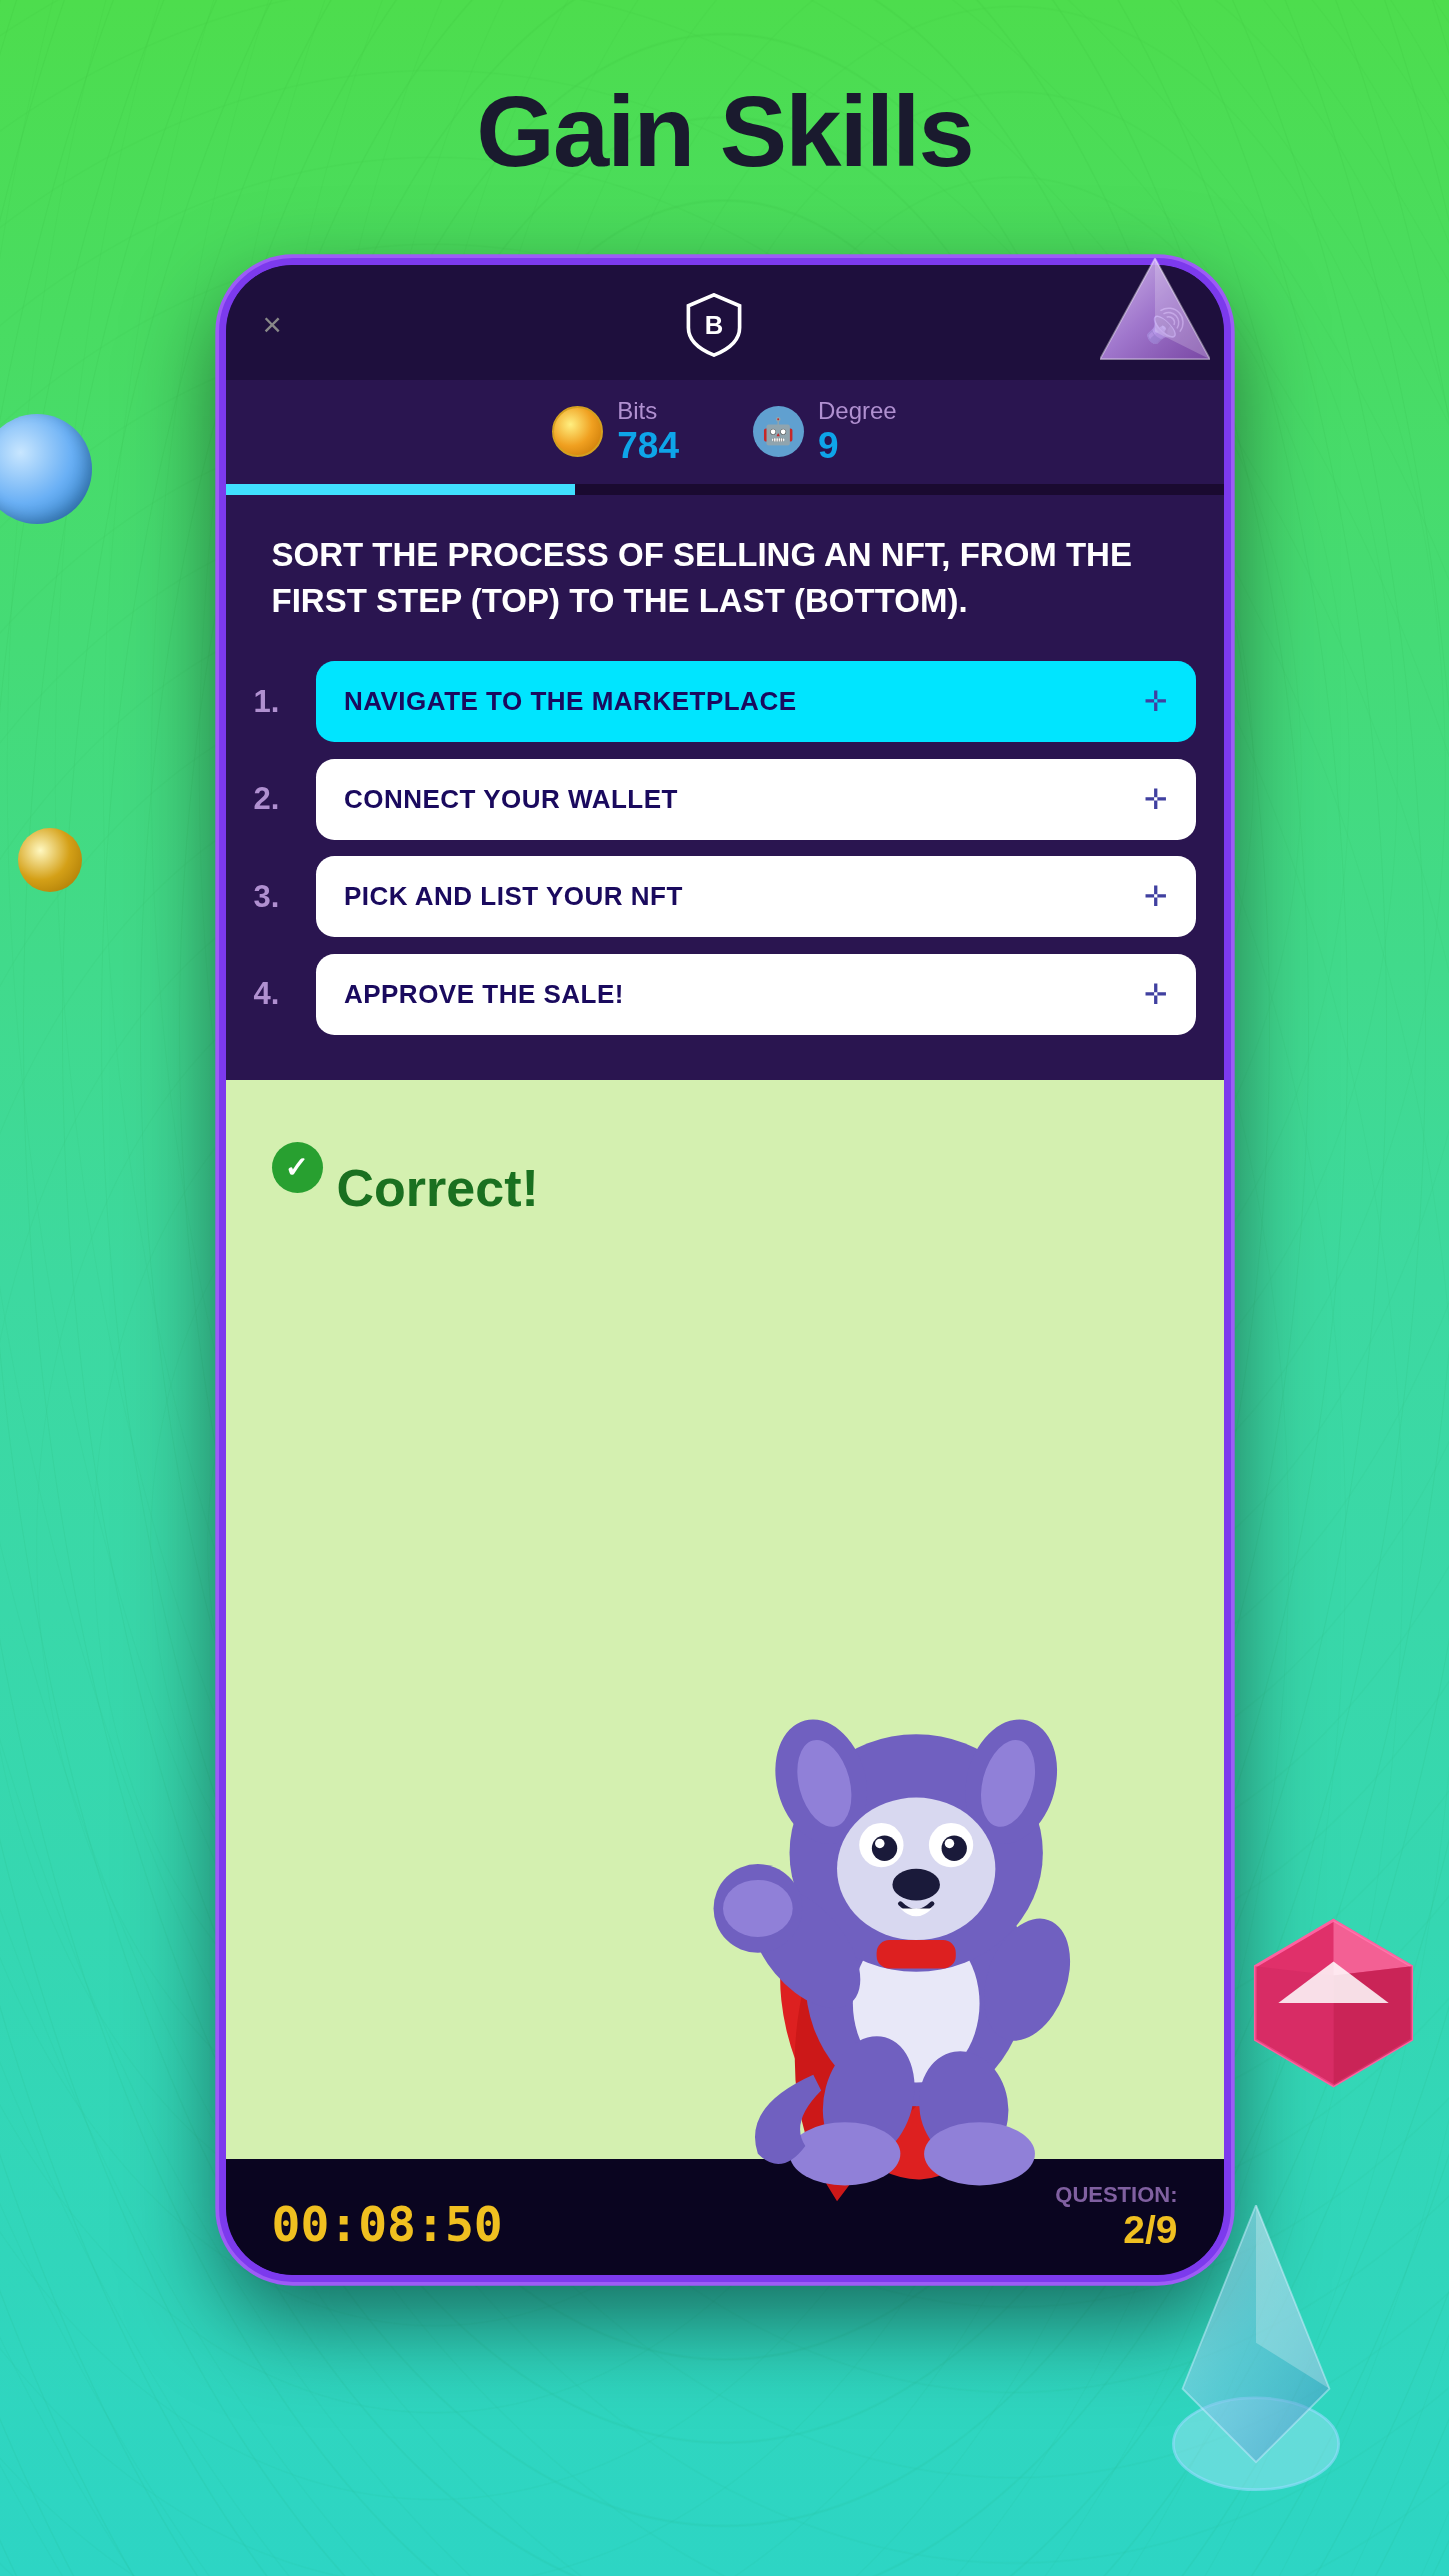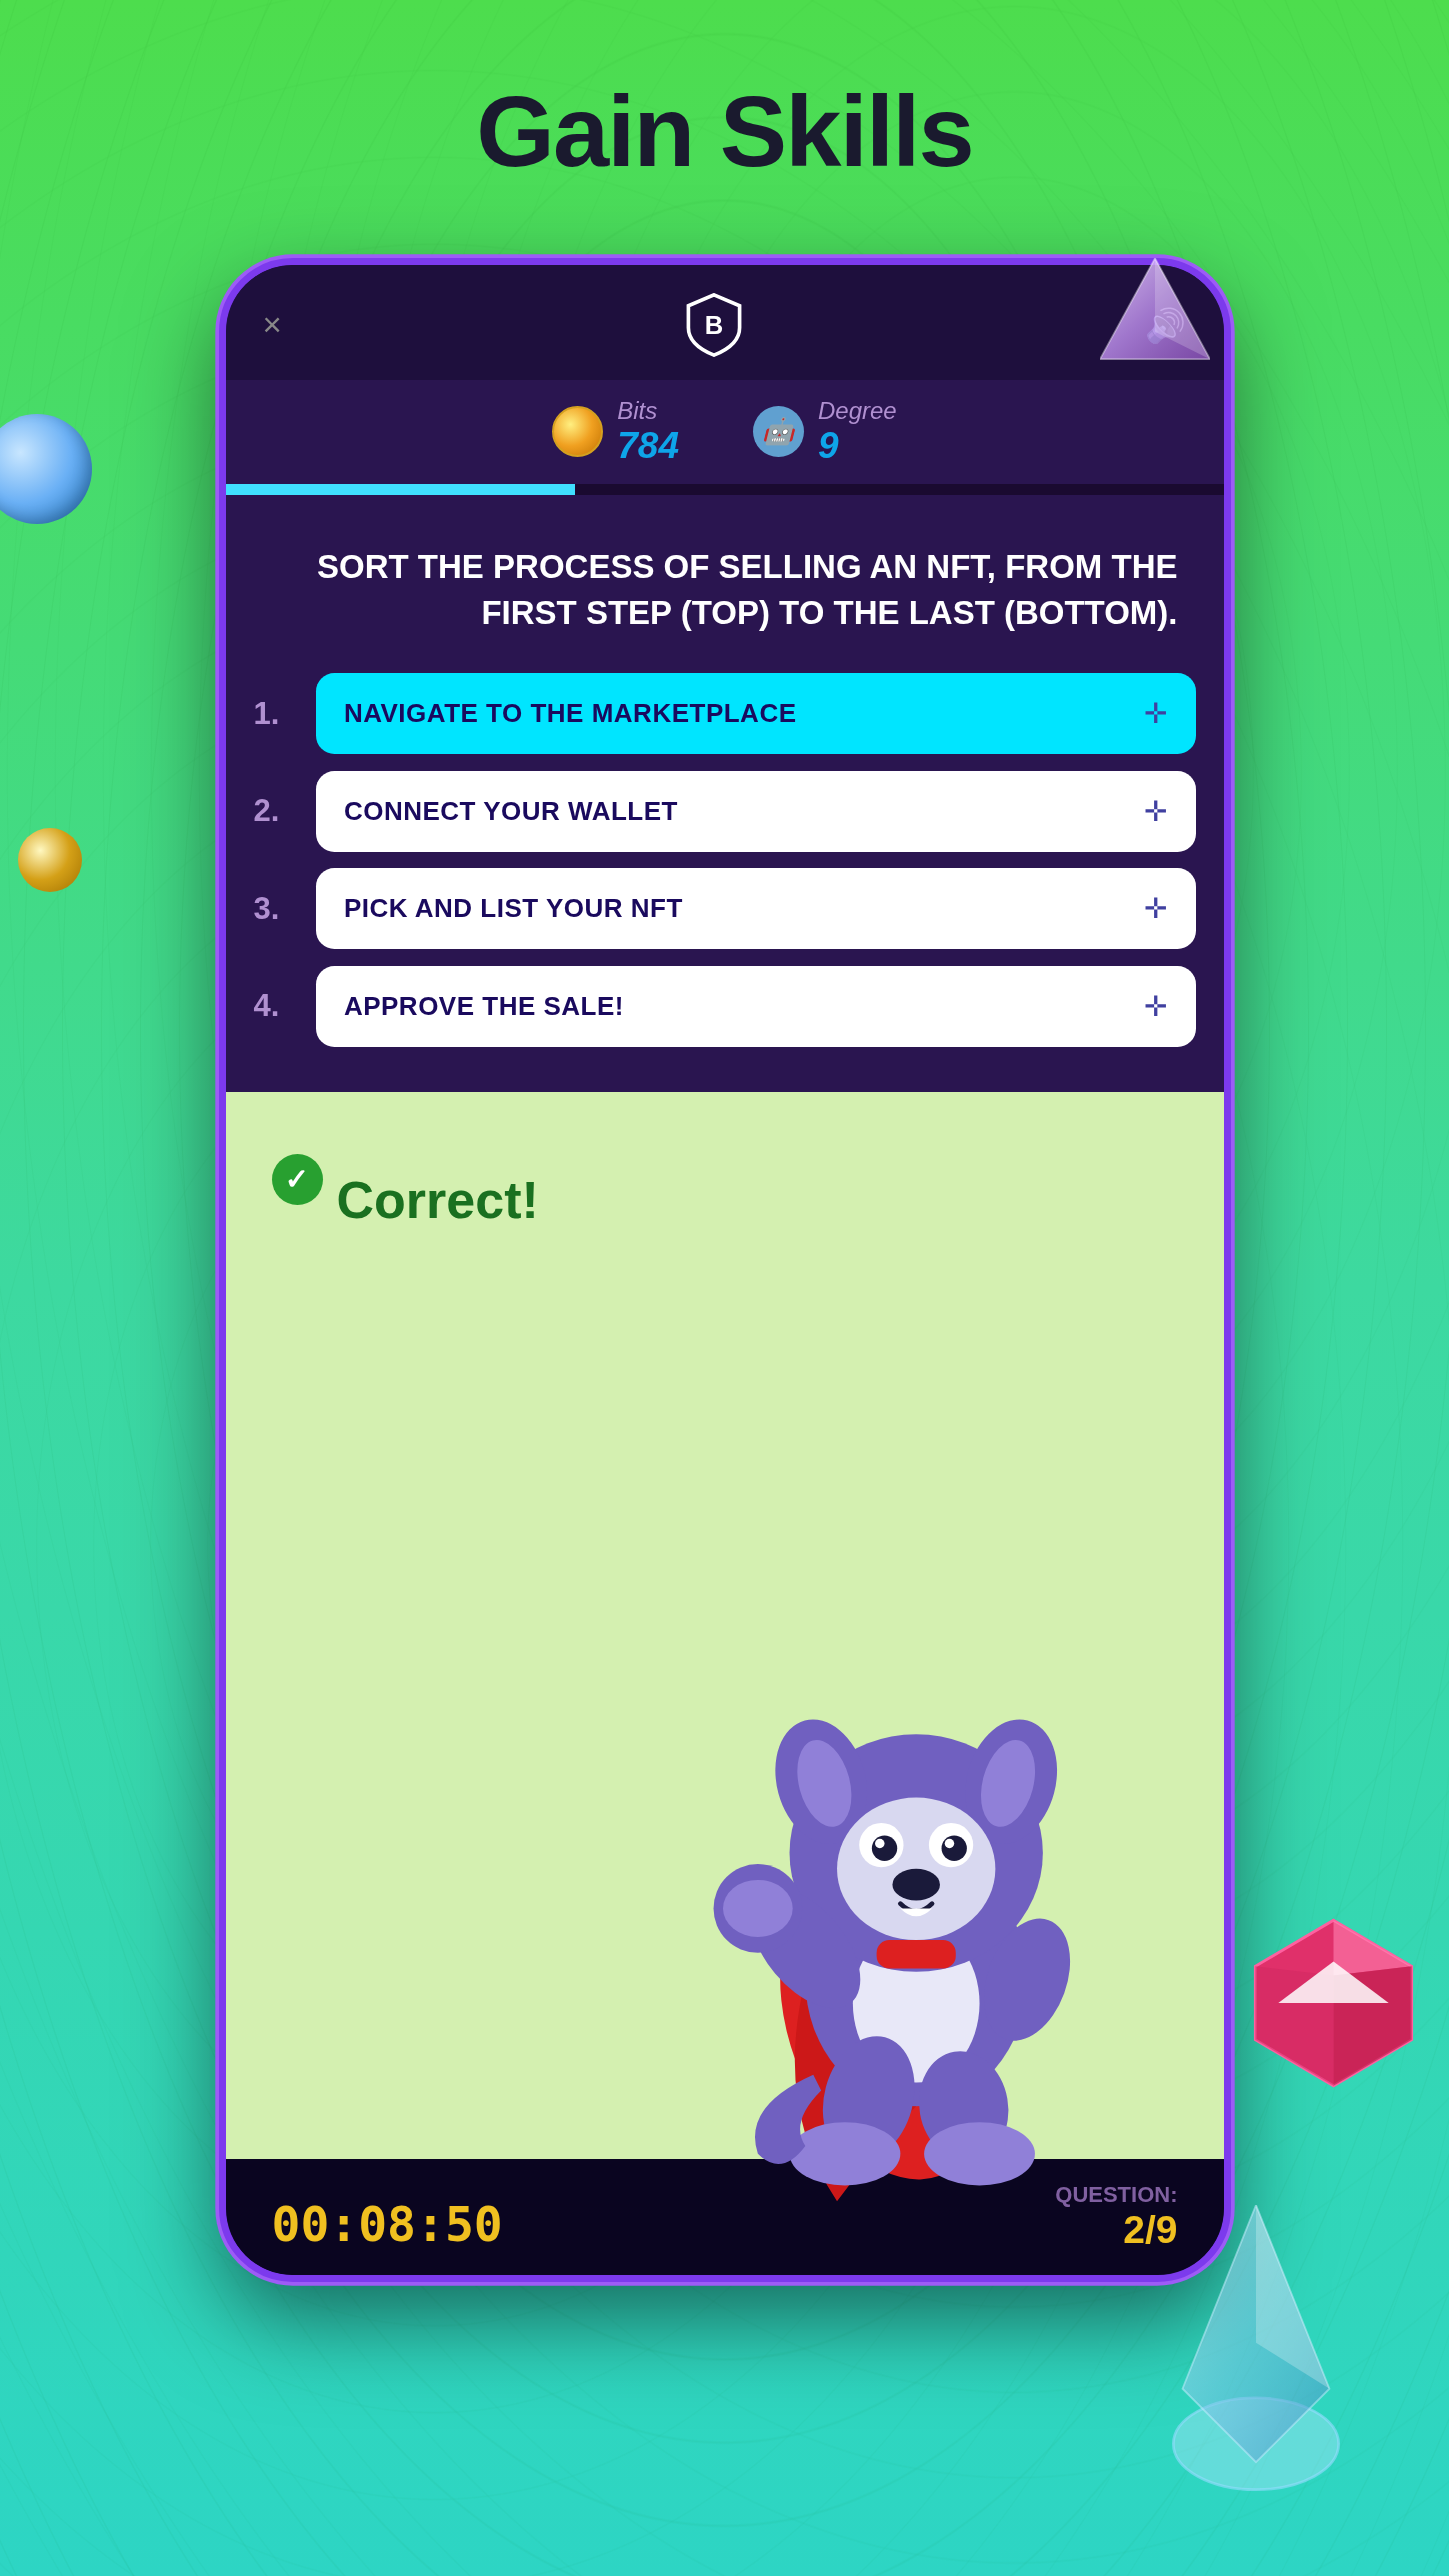--- a/index.html
+++ b/index.html
@@ -128,21 +128,20 @@
 
     
     .stats-bar {
       background: #2a1550;
       padding: 16.6px 37px;
       display: flex;
       align-items: center;
       justify-content: center;
       gap: 74px;
       flex-shrink: 0;
-      font-style: italic;
     }
 
     .stat-item {
       display: flex;
       align-items: center;
       gap: 14px;
     }
 
     .coin-icon {
       width: 51px;
@@ -195,24 +194,23 @@
     .question-area {
       background: #2a1550;
       padding: 37px 46px 28px;
       flex-shrink: 0;
     }
 
     .question-text {
       color: white;
       font-size: 33px;
       font-weight: 700;
-      text-align: right;
+      text-align: left;
       line-height: 1.4;
       text-transform: uppercase;
-      margin-top: 12px;
     }
 
     
     .answers-area {
       background: #2a1550;
       padding: 9.2px 28px 28px;
       flex-shrink: 0;
     }
 
     .answer-row {

